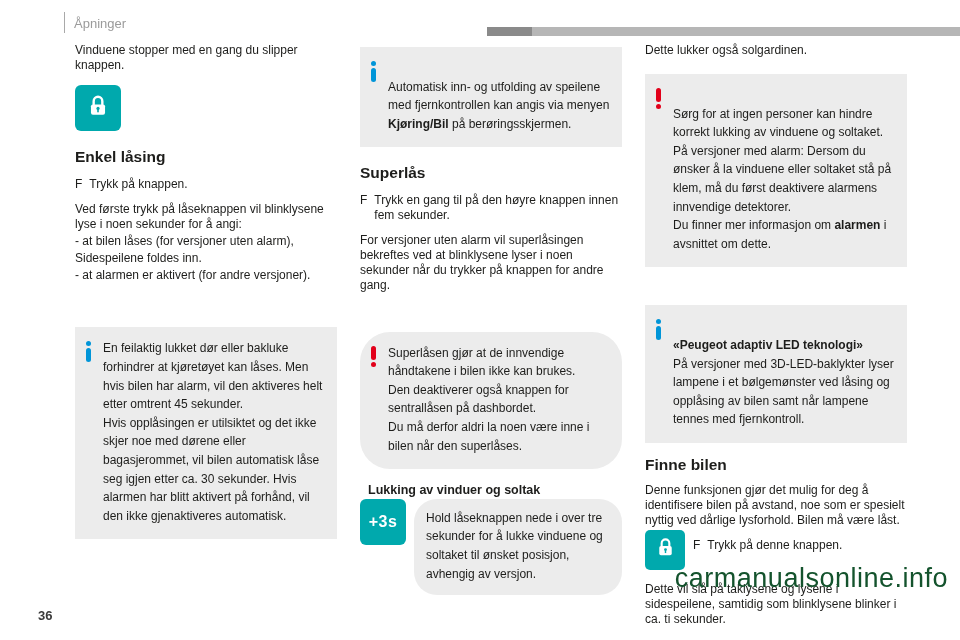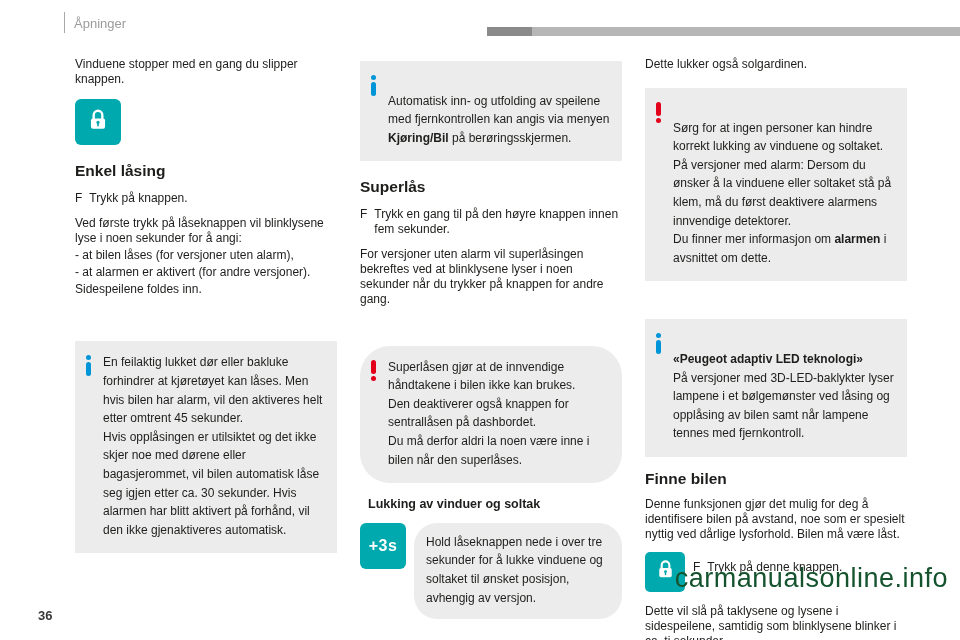--- a/index.html
+++ b/index.html
@@ -21,21 +21,21 @@
   }
   .page{position:absolute;inset:0;}
 
   
   .chapter-rule{position:absolute;left:64px;top:12px;width:1px;height:21px;background:#a9a9a9;}
   .chapter{position:absolute;left:74px;top:16px;font-size:13px;color:var(--gray);text-align:center;}
   .topbar-dark{position:absolute;left:487px;top:27px;width:45px;height:9px;background:#8a8a8a;}
   .topbar-light{position:absolute;left:532px;top:27px;width:428px;height:9px;background:#b6b6b6;}
 
   
-  .col{position:absolute;top:57px;width:262px;font-size:12px;line-height:1.26;}
+  .col{position:absolute;top:43px;width:262px;font-size:12px;line-height:1.26;}
   #col1{left:75px;}
   #col2{left:360px;}
   #col3{left:645px;}
 
   .h1{font-size:20px;font-weight:700;margin:14px 0 0;color:var(--text);}
   .h2{font-size:15.5px;font-weight:700;margin:16px 0 0;}
   .h3{font-size:12.5px;font-weight:700;margin:14px 0 0;padding-left:8px;}
   .body{margin:0 0 2px;}
   .mt8{margin-top:8px;} .mt10{margin-top:10px;} .mt12{margin-top:12px;}
 
@@ -56,21 +56,21 @@
   .ic{position:absolute;left:11px;top:14px;width:6px;}
   .ic i{display:block;}
   .ic.info .dot{width:5px;height:5px;border-radius:50%;background:var(--blue);margin-bottom:2px;}
   .ic.info .bar{width:5px;height:14px;border-radius:2.5px;background:var(--blue);}
   .ic.warn .bar{width:5px;height:14px;border-radius:2.5px;background:var(--red);margin-bottom:2px;}
   .ic.warn .dot{width:5px;height:5px;border-radius:50%;background:var(--red);}
   .bold{font-weight:700;}
   .bold-block{font-weight:700;display:block;margin-bottom:0;}
 
   
-  .icon-row{display:flex;gap:8px;align-items:flex-start;margin-top:10px;}
+  .icon-row{display:flex;gap:8px;align-items:flex-start;}
   .icon-row .box{flex:1;margin-top:0;padding:10px 10px 12px 12px;border-radius:23px;}
   .icon-row .step{margin-top:8px;flex:1;}
 
   
   .page-number{position:absolute;left:38px;top:608px;font-size:13px;font-weight:700;color:#3a3a3a;}
   .watermark{position:absolute;right:12px;top:563px;font-size:27px;color:#14532d;letter-spacing:0.5px;}
 </style>
 </head>
 <body>
 
@@ -98,22 +98,22 @@
 
     <h2 class="h2">Enkel låsing</h2>
 
     <div class="step">
       <span class="arrow">F</span>
       <span class="step-text">Trykk på knappen.</span>
     </div>
 
     <p class="body mt10">Ved første trykk på låseknappen vil blinklysene lyse i noen sekunder for å angi:</p>
     <p class="body">- at bilen låses (for versjoner uten alarm),</p>
+    <p class="body">Sidespeilene foldes inn.</p>
     <p class="body">- at alarmen er aktivert (for andre versjoner).</p>
-    <p class="body">Sidespeilene foldes inn.</p>
 
     <div class="box" style="margin-top:44px;">
       <span class="ic info">
           <i class="dot"></i>
           <i class="bar"></i>
         </span>
       <span class="box-text">En feilaktig lukket dør eller bakluke forhindrer at kjøretøyet kan låses. Men hvis bilen har alarm, vil den aktiveres helt etter omtrent 45 sekunder.
 Hvis opplåsingen er utilsiktet og det ikke skjer noe med dørene eller bagasjerommet, vil bilen automatisk låse seg igjen etter ca. 30 sekunder. Hvis alarmen har blitt aktivert på forhånd, vil den ikke gjenaktiveres automatisk.</span>
     </div>
   </div>

